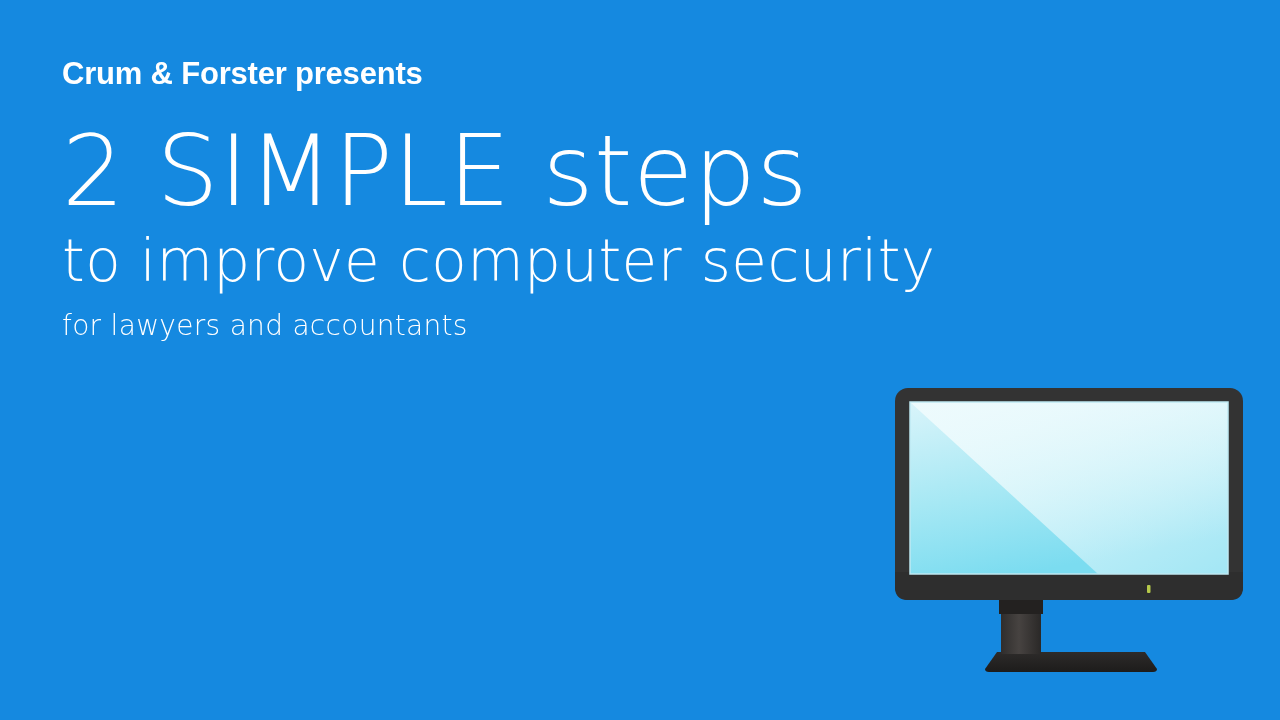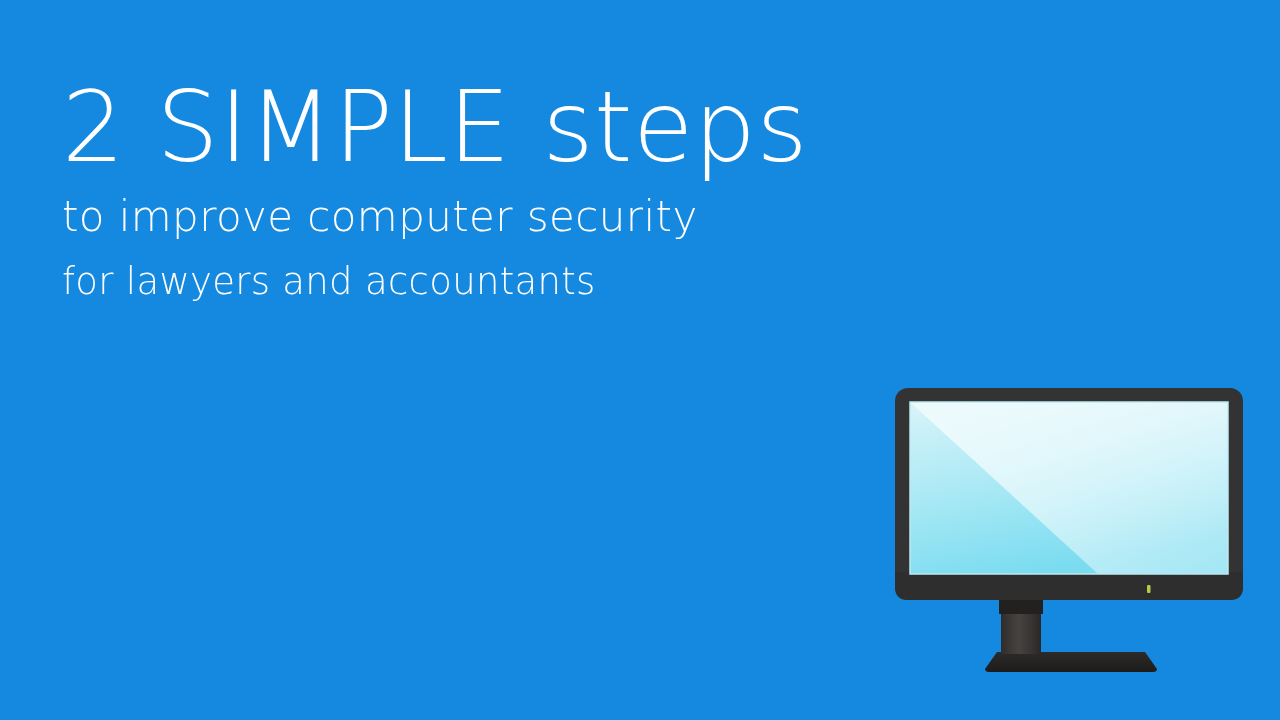--- a/index.html
+++ b/index.html
@@ -50,32 +50,32 @@
     color: #ffffff;
     letter-spacing: 0.5px;
     white-space: nowrap;
     -webkit-font-smoothing: antialiased;
   }
 
   .subline {
     margin-top: 6px;
     font-family: "DejaVu Sans", sans-serif;
     font-weight: 100;
-    font-size: 42px;
+    font-size: 58px;
     line-height: 68px;
     color: #ffffff;
     letter-spacing: 0.4px;
     white-space: nowrap;
   }
 
   .tagline {
     margin-top: 10px;
     font-family: "DejaVu Sans", sans-serif;
     font-weight: 100;
-    font-size: 37px;
+    font-size: 28px;
     line-height: 42px;
     color: #ffffff;
     letter-spacing: 0.3px;
     white-space: nowrap;
   }
 
   
   .monitor {
     position: absolute;
     left: 893px;
@@ -87,20 +87,21 @@
     display: block;
   }
 </style>
 </head>
 <body>
 
 <div id="slide" style="background: rgb(21, 137, 224);">
 
   <div class="text-block">
 
+    <div class="presents">Crum &amp; Forster presents</div>
 
     <div class="headline">2 SIMPLE steps</div>
 
     <div class="subline">to improve computer security</div>
 
     <div class="tagline">for lawyers and accountants</div>
 
   </div>
 
   <div class="monitor">

